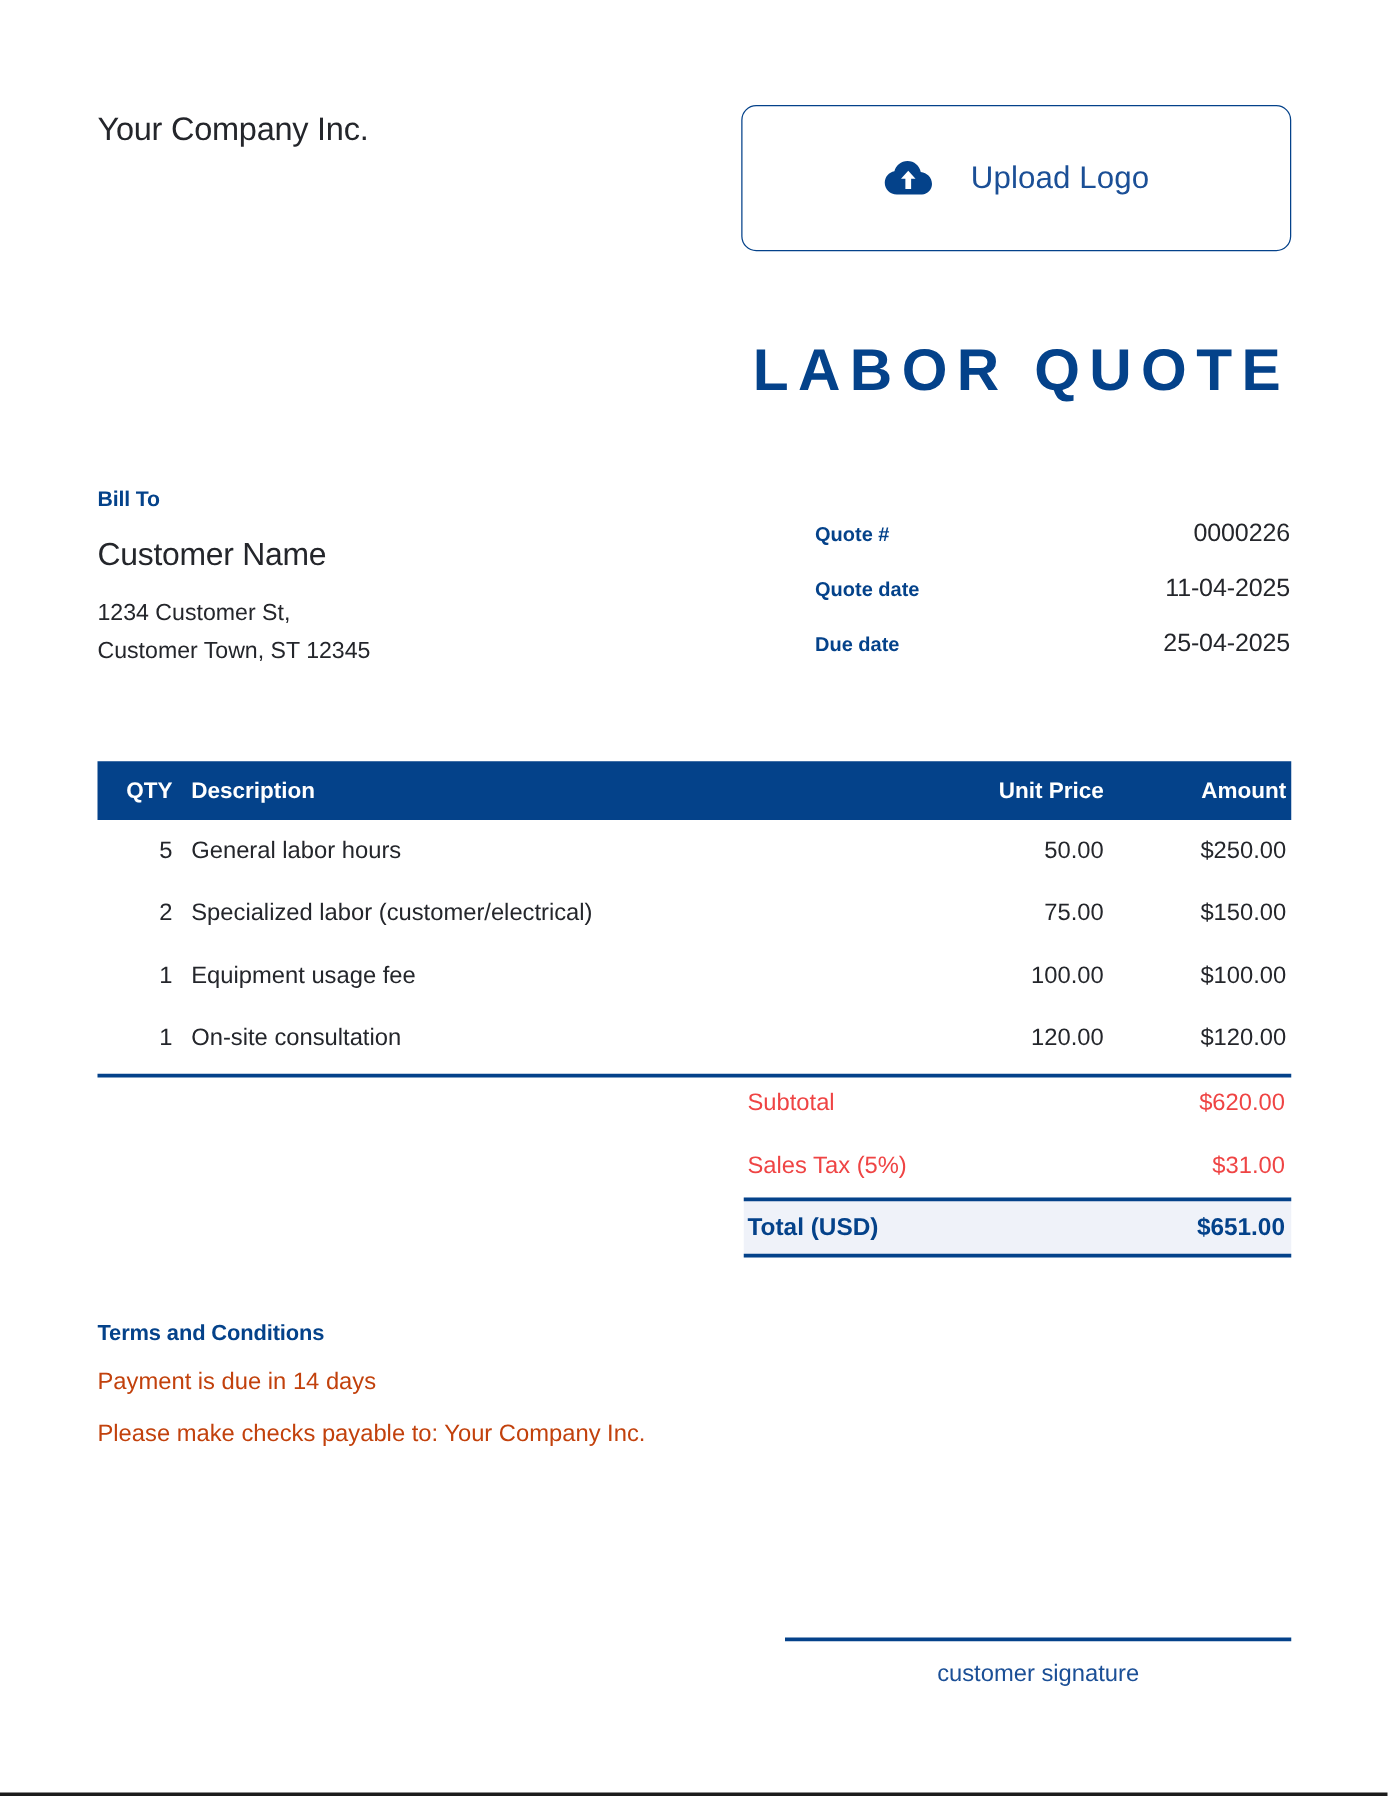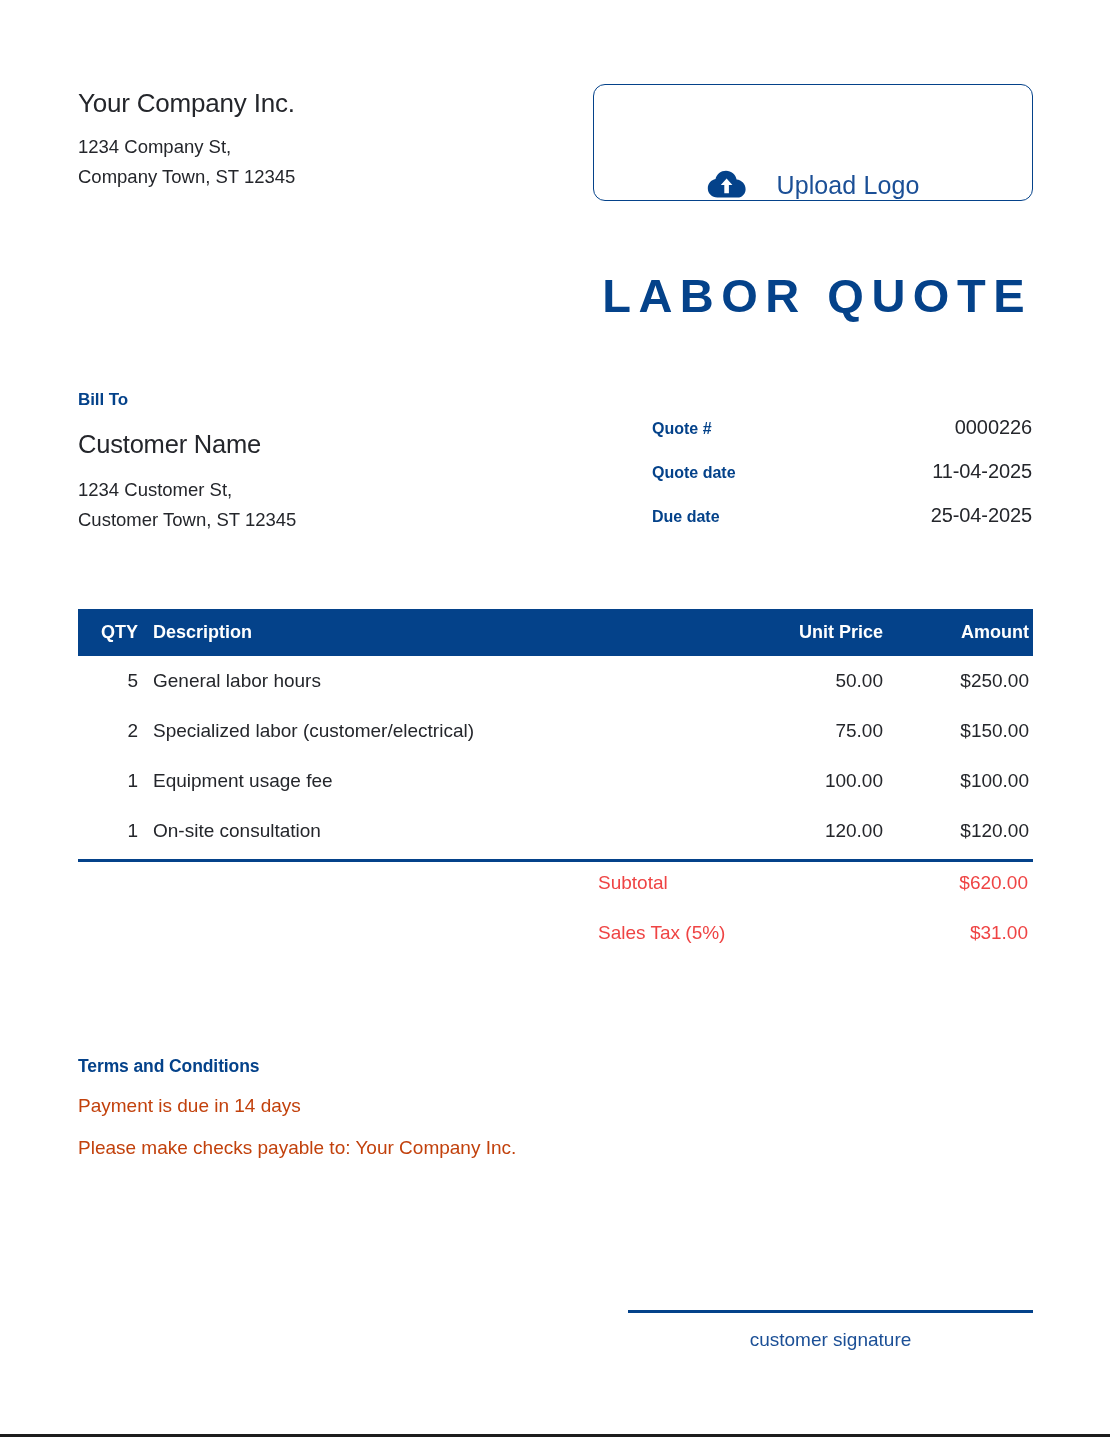--- a/index.html
+++ b/index.html
@@ -51,21 +51,21 @@
     line-height: 1.62;
     color: #24262b;
   }
 
   .upload-box {
     width: 440px;
     height: 117px;
     border: 1.6px solid #04428a;
     border-radius: 12px;
     display: flex;
-    align-items: flex-end;
+    align-items: center;
     justify-content: center;
     gap: 30px;
     background: #fff;
     cursor: pointer;
   }
 
   .upload-icon { width: 40px; height: 30px; display: block; }
 
   .upload-label {
     font-size: 25px;
@@ -272,24 +272,20 @@
   }
 </style>
 </head>
 <body>
 
 <div class="page">
 
   <div class="header">
     <div class="company-block">
       <div class="company-name">Your Company Inc.</div>
-      <div class="company-addr">
-        <div>1234 Company St,</div>
-        <div>Company Town, ST 12345</div>
-      </div>
     </div>
 
     <div class="upload-box">
       <svg class="upload-icon" viewBox="0 0 40 30">
         <path d="M10.5 27.5 C4.9 27.5 0.8 23.4 0.8 18.2 C0.8 13.6 4.1 9.8 8.5 9.0 C9.6 4.2 13.9 0.7 19.0 0.7 C24.3 0.7 28.7 4.5 29.6 9.5 C34.6 9.9 38.6 14.1 38.6 19.2 C38.6 23.8 35.0 27.5 30.6 27.5 Z" fill="#04428a"></path>
         <path d="M19.6 8.6 L25.4 15.0 L21.9 15.0 L21.9 23.2 L17.3 23.2 L17.3 15.0 L13.8 15.0 Z" fill="#ffffff"></path>
       </svg>
       <span class="upload-label">Upload Logo</span>
     </div>
   </div>
@@ -358,20 +354,24 @@
 
   <div class="totals">
     <div class="total-row">
       <span>Subtotal</span>
       <span>$620.00</span>
     </div>
     <div class="total-row">
       <span>Sales Tax (5%)</span>
       <span>$31.00</span>
     </div>
+    <div class="total-row grand">
+      <span>Total (USD)</span>
+      <span>$651.00</span>
+    </div>
   </div>
 
   <div class="terms">
     <div class="terms-title">Terms and Conditions</div>
     <div class="terms-line">Payment is due in 14 days</div>
     <div class="terms-line">Please make checks payable to: Your Company Inc.</div>
   </div>
 
   <div class="signature">
     <div class="sig-line"></div>

